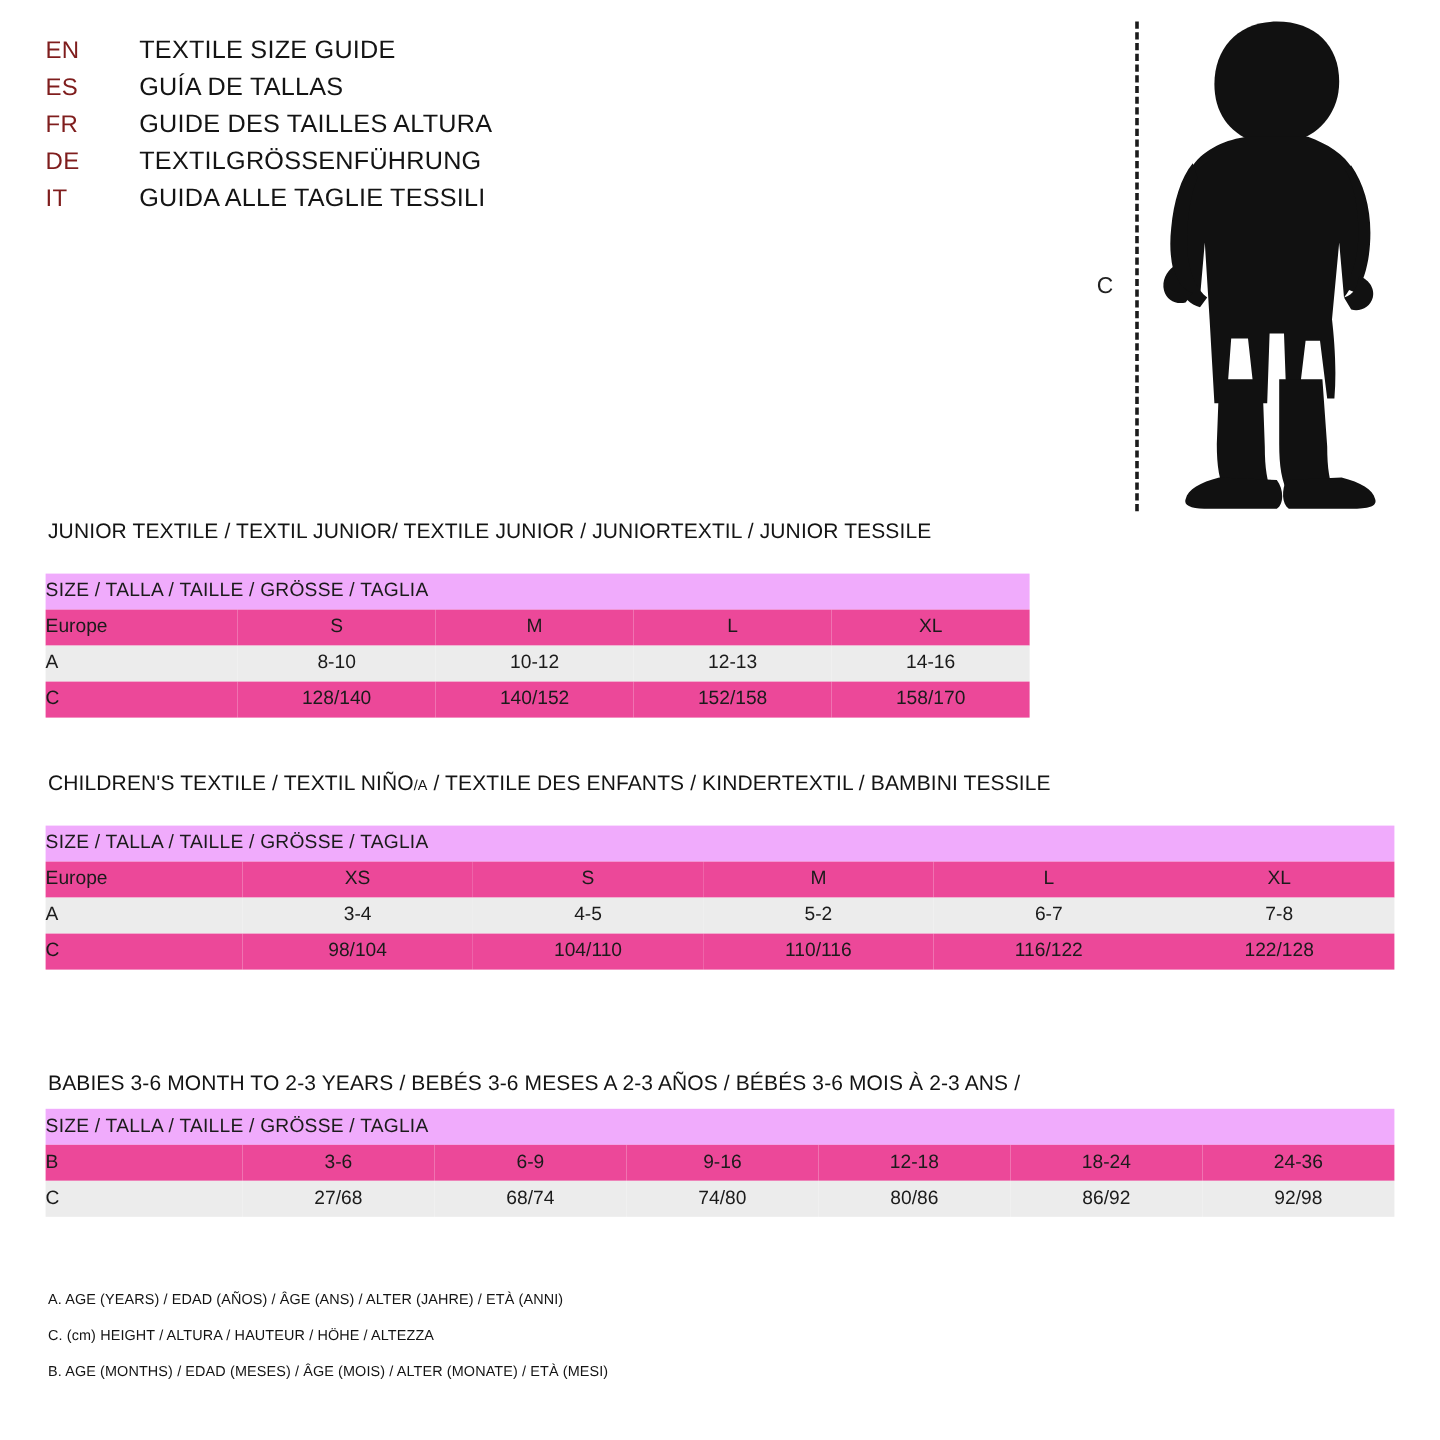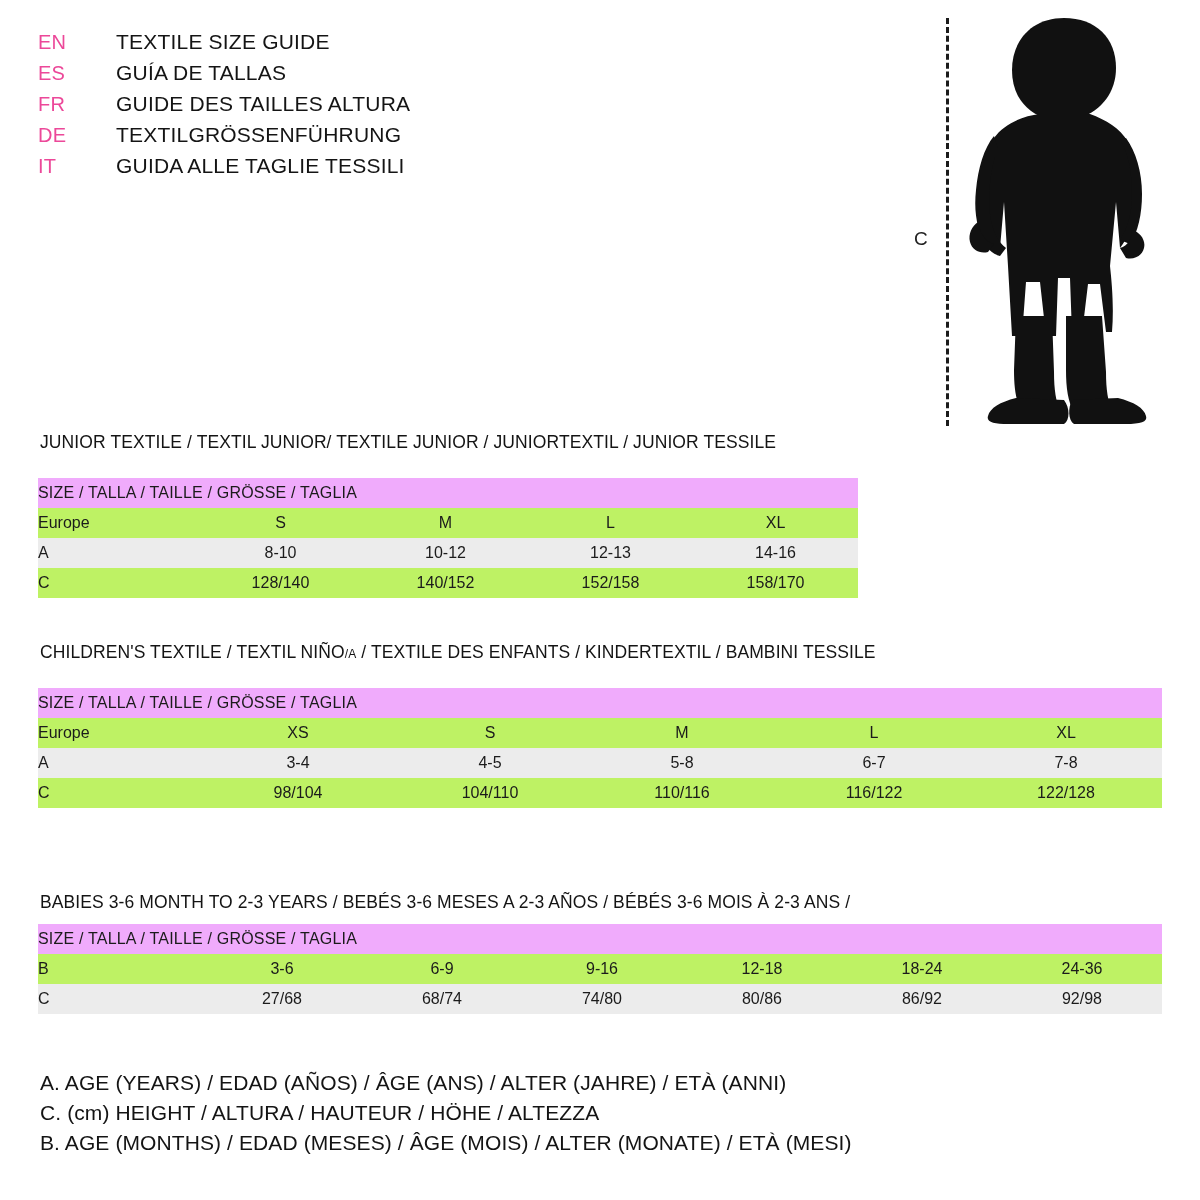--- a/index.html
+++ b/index.html
@@ -31,21 +31,21 @@
   .lang-row {
     display: flex;
     align-items: baseline;
     height: 31px;
   }
   .lang-code {
     width: 78px;
     flex: 0 0 78px;
     font-size: 20px;
     letter-spacing: 0.2px;
-    color: #ec4899;
+    color: #7f1d1d;
   }
   .lang-title {
     font-size: 21px;
     letter-spacing: 0.2px;
     color: #141414;
   }
 
   
   .figure-area {
     position: absolute;
@@ -101,39 +101,39 @@
     vertical-align: middle;
     white-space: nowrap;
   }
   .band-head td {
     background: #f0abfc;
     color: #1b1b1b;
     font-size: 16px;
     padding-left: 8px;
     letter-spacing: 0.2px;
   }
-  .row-white td { background: #bef264; }
+  .row-white td { background: #ec4899; }
   .row-grey td { background: #ececec; }
   .cell-label {
     padding-left: 8px;
     text-align: left;
   }
   .cell-val {
     text-align: center;
   }
 
   
   .footnotes {
     position: absolute;
     left: 40px;
     top: 1068px;
     width: 1000px;
   }
   .footnote {
-    font-size: 21px;
+    font-size: 12px;
     line-height: 30px;
     color: #141414;
     letter-spacing: 0.1px;
     white-space: nowrap;
   }
 </style>
 </head>
 <body>
 
 <div class="page">
@@ -264,21 +264,21 @@
       <td class="cell-val">XS</td>
       <td class="cell-val">S</td>
       <td class="cell-val">M</td>
       <td class="cell-val">L</td>
       <td class="cell-val">XL</td>
     </tr>
     <tr class="row-grey">
       <td class="cell-label">A</td>
       <td class="cell-val">3-4</td>
       <td class="cell-val">4-5</td>
-      <td class="cell-val">5-8</td>
+      <td class="cell-val">5-2</td>
       <td class="cell-val">6-7</td>
       <td class="cell-val">7-8</td>
     </tr>
     <tr class="row-white">
       <td class="cell-label">C</td>
       <td class="cell-val">98/104</td>
       <td class="cell-val">104/110</td>
       <td class="cell-val">110/116</td>
       <td class="cell-val">116/122</td>
       <td class="cell-val">122/128</td>

